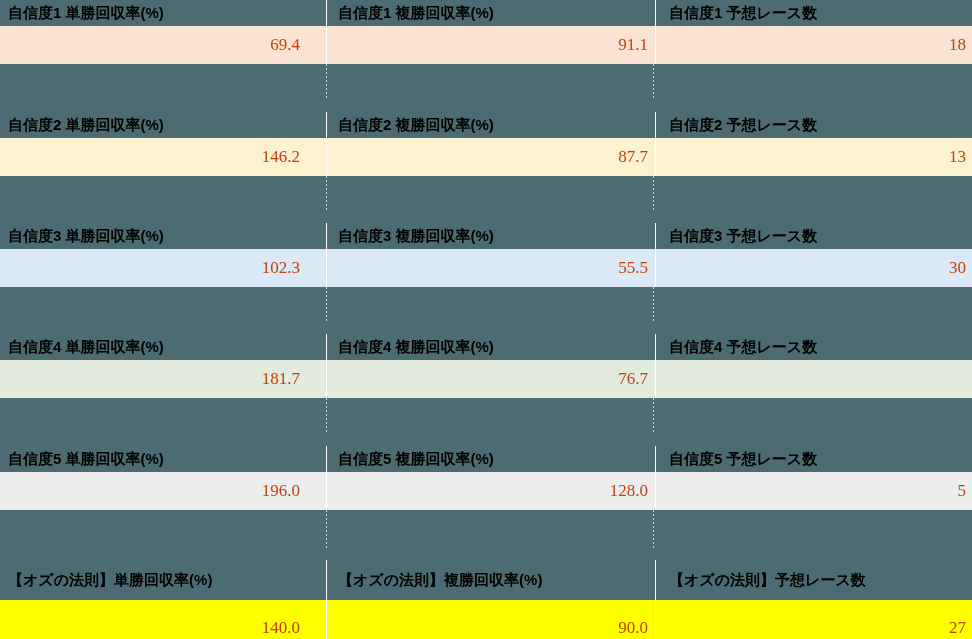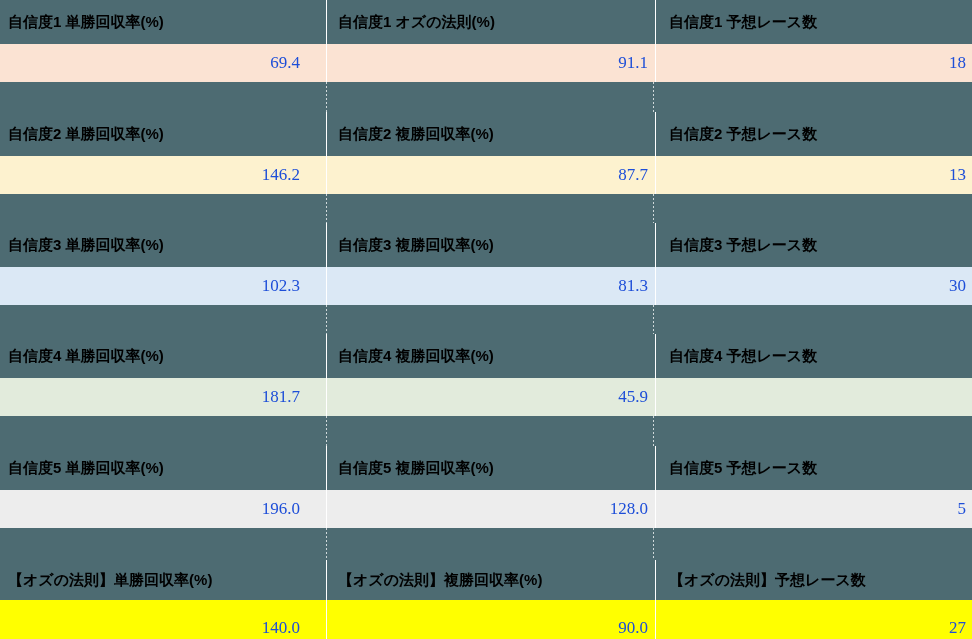--- a/index.html
+++ b/index.html
@@ -25,21 +25,21 @@
     width: 972px;
   }
 
   .strip {
     position: relative;
     width: 972px;
     display: grid;
     grid-template-columns: 326px 2px 327px 2px 315px;
   }
 
-  .hdr-strip { height: 44px; }
+  .hdr-strip { height: 26px; }
   .val-strip { height: 38px; }
 
   
   .hcell {
     background: #4D6B72;
     display: flex;
     align-items: center;
     padding-left: 8px;
     font-size: 15px;
     font-weight: bold;
@@ -51,21 +51,21 @@
   .hcell.c2 { padding-left: 10px; }
   .hcell.c3 { padding-left: 12px; }
 
   
   .vcell {
     display: flex;
     align-items: center;
     justify-content: flex-end;
     padding-right: 9px;
     font-size: 17px;
-    color: #1d4ed8;
+    color: #c2410c;
     font-family: "Liberation Serif", "DejaVu Serif", serif;
     white-space: nowrap;
     overflow: hidden;
   }
   .vcell.c1 { padding-right: 26px; }
   .vcell.c2 { padding-right: 7px; }
   .vcell.c3 { padding-right: 6px; }
 
   
   .gutter { background: #4D6B72; position: relative; }
@@ -105,21 +105,21 @@
 </style>
 </head>
 <body>
 
 <div id="sheet">
 
   <div class="block" style="top:0px;">
     <div class="strip hdr-strip">
       <div class="hcell c1">自信度1 単勝回収率(%)</div>
       <div class="gutter"></div>
-      <div class="hcell c2">自信度1 オズの法則(%)</div>
+      <div class="hcell c2">自信度1 複勝回収率(%)</div>
       <div class="gutter"></div>
       <div class="hcell c3">自信度1 予想レース数</div>
     </div>
     <div class="strip val-strip" style="background:#FBE3D3;">
       <div class="vcell c1" style="background:#FBE3D3;">69.4</div>
       <div class="gutter" style="background:#FBE3D3;"></div>
       <div class="vcell c2" style="background:#FBE3D3;text-align:center;">91.1</div>
       <div class="gutter" style="background:#FBE3D3;"></div>
       <div class="vcell c3" style="background:#FBE3D3;">18</div>
     </div>
@@ -154,42 +154,42 @@
     <div class="strip hdr-strip">
       <div class="hcell c1">自信度3 単勝回収率(%)</div>
       <div class="gutter"></div>
       <div class="hcell c2">自信度3 複勝回収率(%)</div>
       <div class="gutter"></div>
       <div class="hcell c3">自信度3 予想レース数</div>
     </div>
     <div class="strip val-strip" style="background:#DBE8F5;">
       <div class="vcell c1" style="background:#DBE8F5;">102.3</div>
       <div class="gutter" style="background:#DBE8F5;"></div>
-      <div class="vcell c2" style="background:#DBE8F5;">81.3</div>
+      <div class="vcell c2" style="background:#DBE8F5;">55.5</div>
       <div class="gutter" style="background:#DBE8F5;"></div>
       <div class="vcell c3" style="background:#DBE8F5;border-radius:18px;">30</div>
     </div>
     <div class="spacer" style="height:36px;">
       <div class="dot g1"></div>
       <div class="dot g2"></div>
     </div>
   </div>
 
   <div class="block" style="top:334px;">
     <div class="strip hdr-strip">
       <div class="hcell c1">自信度4 単勝回収率(%)</div>
       <div class="gutter"></div>
       <div class="hcell c2">自信度4 複勝回収率(%)</div>
       <div class="gutter"></div>
       <div class="hcell c3">自信度4 予想レース数</div>
     </div>
     <div class="strip val-strip" style="background:#E2EBDC;">
       <div class="vcell c1" style="background:#E2EBDC;">181.7</div>
       <div class="gutter" style="background:#E2EBDC;"></div>
-      <div class="vcell c2" style="background:#E2EBDC;">45.9</div>
+      <div class="vcell c2" style="background:#E2EBDC;">76.7</div>
       <div class="gutter" style="background:#E2EBDC;"></div>
     </div>
     <div class="spacer" style="height:36px;">
       <div class="dot g1"></div>
       <div class="dot g2"></div>
     </div>
   </div>
 
   <div class="block" style="top:446px;">
     <div class="strip hdr-strip">

